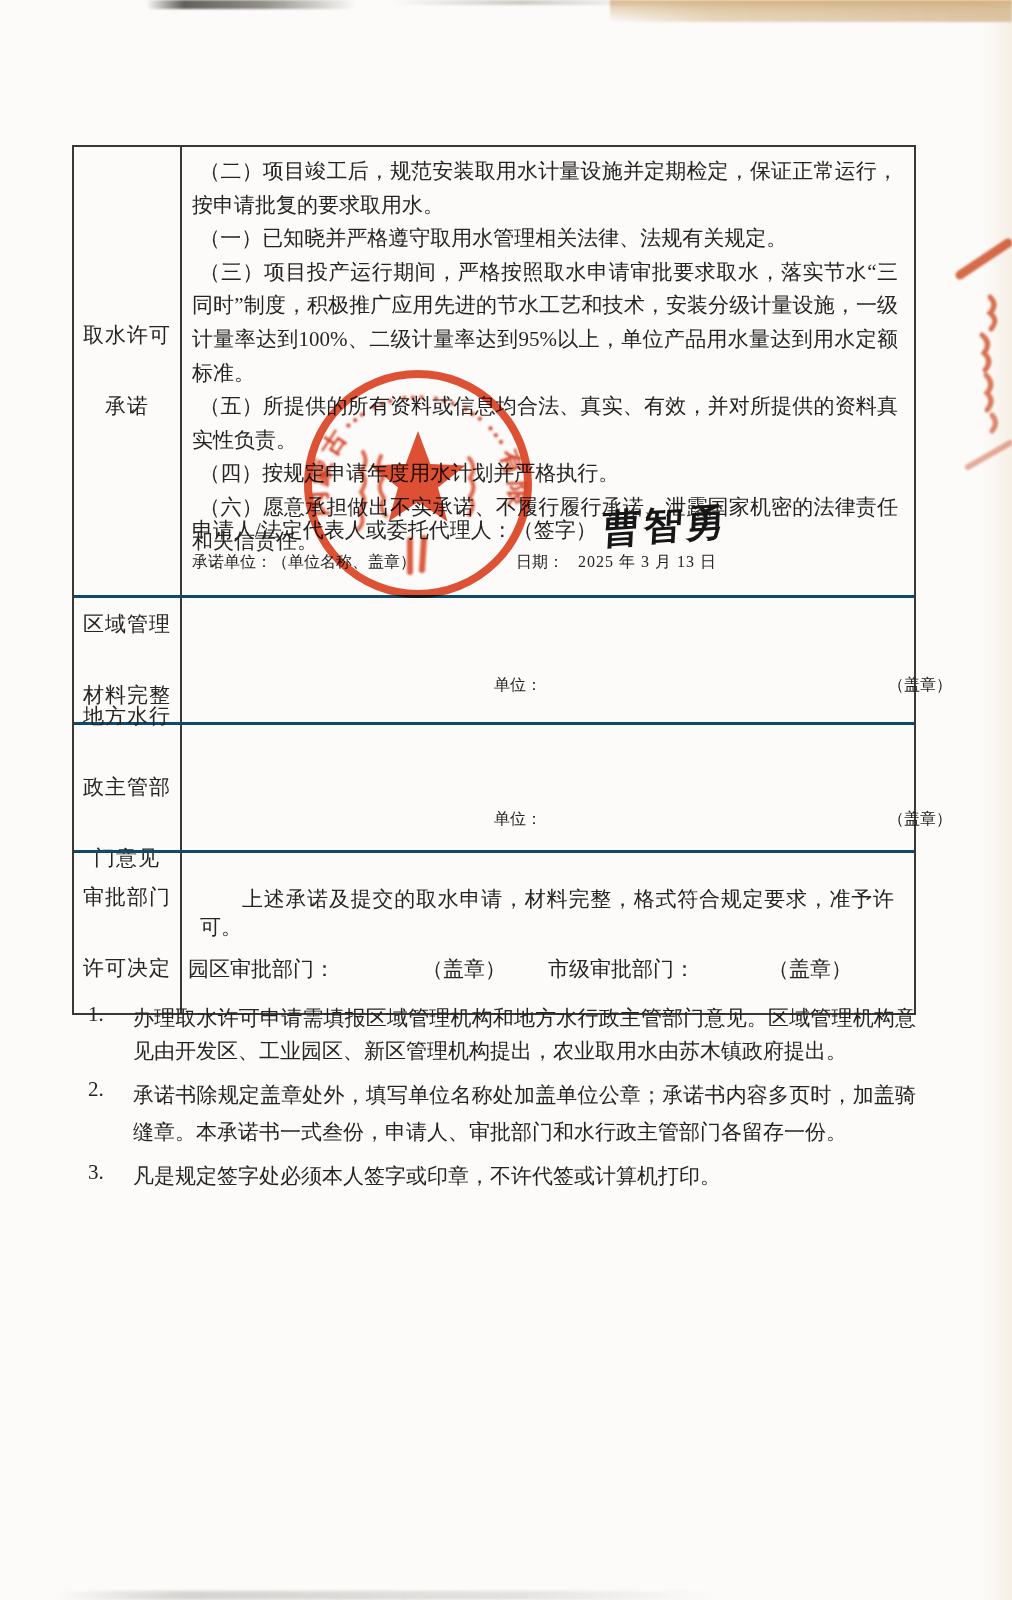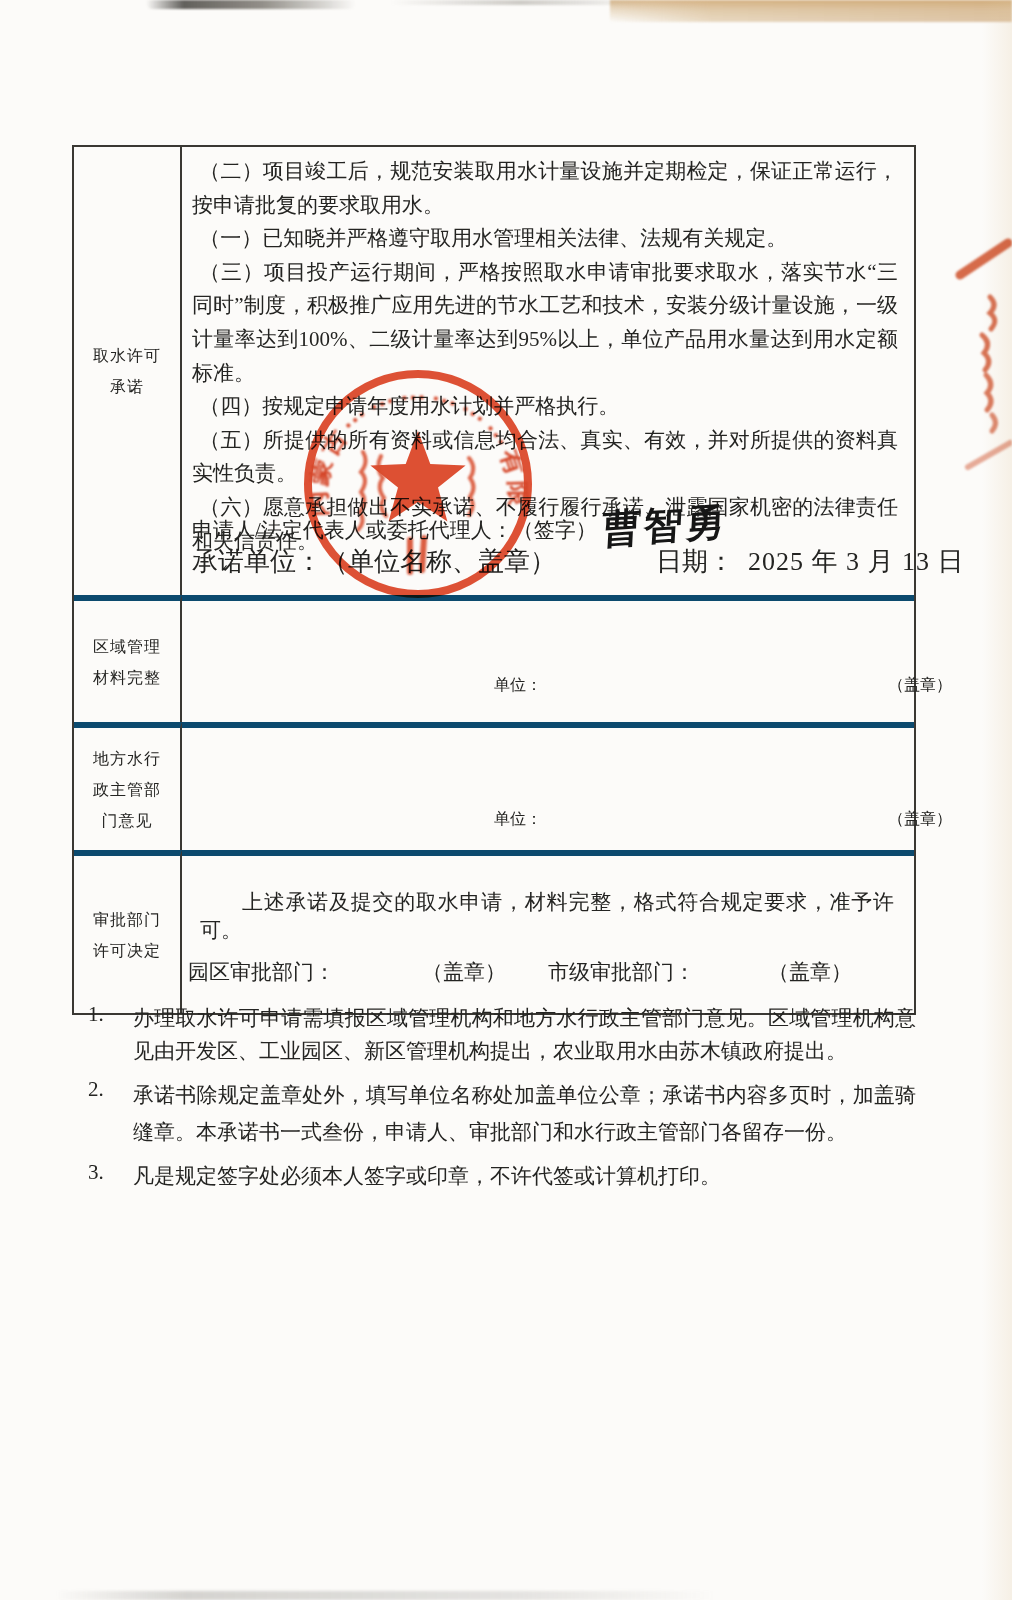--- a/index.html
+++ b/index.html
@@ -39,33 +39,33 @@
   .doc-table{
     position:absolute;left:72px;top:145px;width:844px;
     display:grid;grid-template-columns:108px 1fr;
     grid-template-rows:448px 127px 128px 163px;
     border:2px solid #3a3833;box-sizing:border-box;
   }
   .cell{box-sizing:border-box;position:relative;}
   .head{
     border-right:2px solid #3a3833;
     display:flex;flex-direction:column;align-items:center;justify-content:center;
-    font-size:16px;line-height:31px;letter-spacing:1px;
-  }
-  .bt{border-top:6px solid #0c4a6e;}
+    font-size:21px;line-height:31px;letter-spacing:1px;gap:40px;
+  }
+  .bt{border-top:3px solid #0c4a6e;}
   
   .commit-body{padding:8px 16px 0 10px;font-size:21px;line-height:33.6px;}
   .commit-body p{margin:0;text-indent:.35em;text-align:justify;}
   .sign-line{position:absolute;left:10px;top:360px;width:716px;font-size:21px;white-space:nowrap;}
   .signature{
     display:inline-block;font-size:39px;font-weight:700;letter-spacing:3px;
     transform:rotate(-4deg) skewX(-7deg);transform-origin:left bottom;
     position:relative;top:6px;margin-left:4px;color:#161616;
   }
-  .unit-line{position:absolute;left:10px;top:398px;width:716px;font-size:26px;white-space:nowrap;}
+  .unit-line{position:absolute;left:10px;top:398px;width:716px;font-size:16px;white-space:nowrap;}
   .date-label{margin-left:100px;}
   .date-value{margin-left:14px;letter-spacing:1px;}
   
   .seal-line{position:absolute;left:312px;bottom:26px;width:458px;display:flex;justify-content:space-between;font-size:16px;}
   .seal-line.low{bottom:20px;}
   
   .approve-body{font-size:21px;}
   .approve-statement{position:absolute;left:14px;right:16px;top:28px;margin:4px;text-indent:2em;text-align:justify;}
   .approve-line{position:absolute;left:0;top:102px;width:100%;height:30px;font-family:Liberation Serif, serif;}
   .approve-line span{position:absolute;white-space:nowrap;}
@@ -97,22 +97,22 @@
 
     <div class="cell head">
       <span>取水许可</span>
       <span>承诺</span>
     </div>
 
     <div class="cell commit-body">
       <p>（二）项目竣工后，规范安装取用水计量设施并定期检定，保证正常运行，按申请批复的要求取用水。</p>
       <p>（一）已知晓并严格遵守取用水管理相关法律、法规有关规定。</p>
       <p>（三）项目投产运行期间，严格按照取水申请审批要求取水，落实节水“三同时”制度，积极推广应用先进的节水工艺和技术，安装分级计量设施，一级计量率达到100%、二级计量率达到95%以上，单位产品用水量达到用水定额标准。</p>
+      <p>（五）所提供的所有资料或信息均合法、真实、有效，并对所提供的资料真实性负责。</p>
       <p>（四）按规定申请年度用水计划并严格执行。</p>
-      <p>（五）所提供的所有资料或信息均合法、真实、有效，并对所提供的资料真实性负责。</p>
       <p>（六）愿意承担做出不实承诺、不履行履行承诺、泄露国家机密的法律责任和失信责任。</p>
 
       <div class="sign-line">
         <span>申请人/法定代表人或委托代理人：（签字）</span><span class="signature">曹智勇</span>
       </div>
       <div class="unit-line">
         <span>承诺单位：（单位名称、盖章）</span><span class="date-label">日期：</span><span class="date-value">2025 年 3 月 13 日</span>
       </div>
     </div>
 

